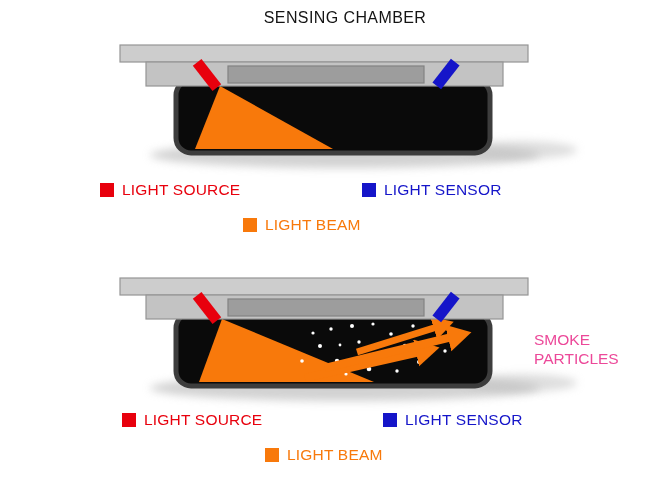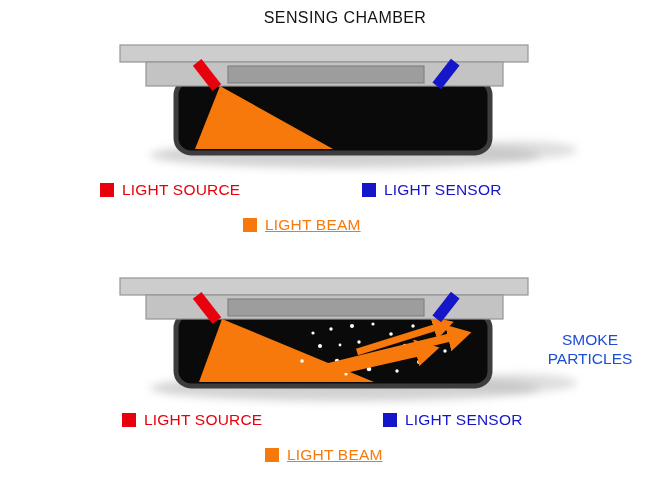--- a/index.html
+++ b/index.html
@@ -19,25 +19,25 @@
     position:absolute; display:flex; align-items:center; gap:8px;
     font-size:15.5px; letter-spacing:.2px; white-space:nowrap;
   }
   .swatch { width:14px; height:14px; flex:0 0 auto; }
 
   .red-bg    { background:var(--red,#e8000d); }
   .blue-bg   { background:var(--blue,#1515c9); }
   .orange-bg { background:var(--orange,#f8790b); }
   .red-text    { color:var(--red,#e8000d); }
   .blue-text   { color:var(--blue,#1515c9); }
-  .orange-text { color:var(--orange,#f8790b);text-decoration:underline; }
+  .orange-text { color:var(--orange,#f8790b); }
 
   .smoke-label {
-    position:absolute; left:534px; top:330px; width:112px; text-align:center;
-    font-size:15.5px; line-height:19px; color:#1d4ed8;
+    position:absolute; left:534px; top:330px; width:112px; text-align:left;
+    font-size:15.5px; line-height:19px; color:#ec4899;
   }
 
   
   .shadow   { fill:#adadad; opacity:.55; }
   .shadow2  { fill:#bdbdbd; opacity:.5; }
   .chamber  { fill:var(--chamber,#0a0a0a); stroke:#3d3d3d; stroke-width:5; }
   .plate    { fill:var(--casing,#cdcdcd); stroke:#959595; stroke-width:1.2; }
   .plate2   { fill:#c3c3c3; stroke:#959595; stroke-width:1.2; }
   .inset    { fill:#9d9d9d; stroke:#828282; stroke-width:1.2; }
   .red-fill    { fill:var(--red,#e8000d); }

